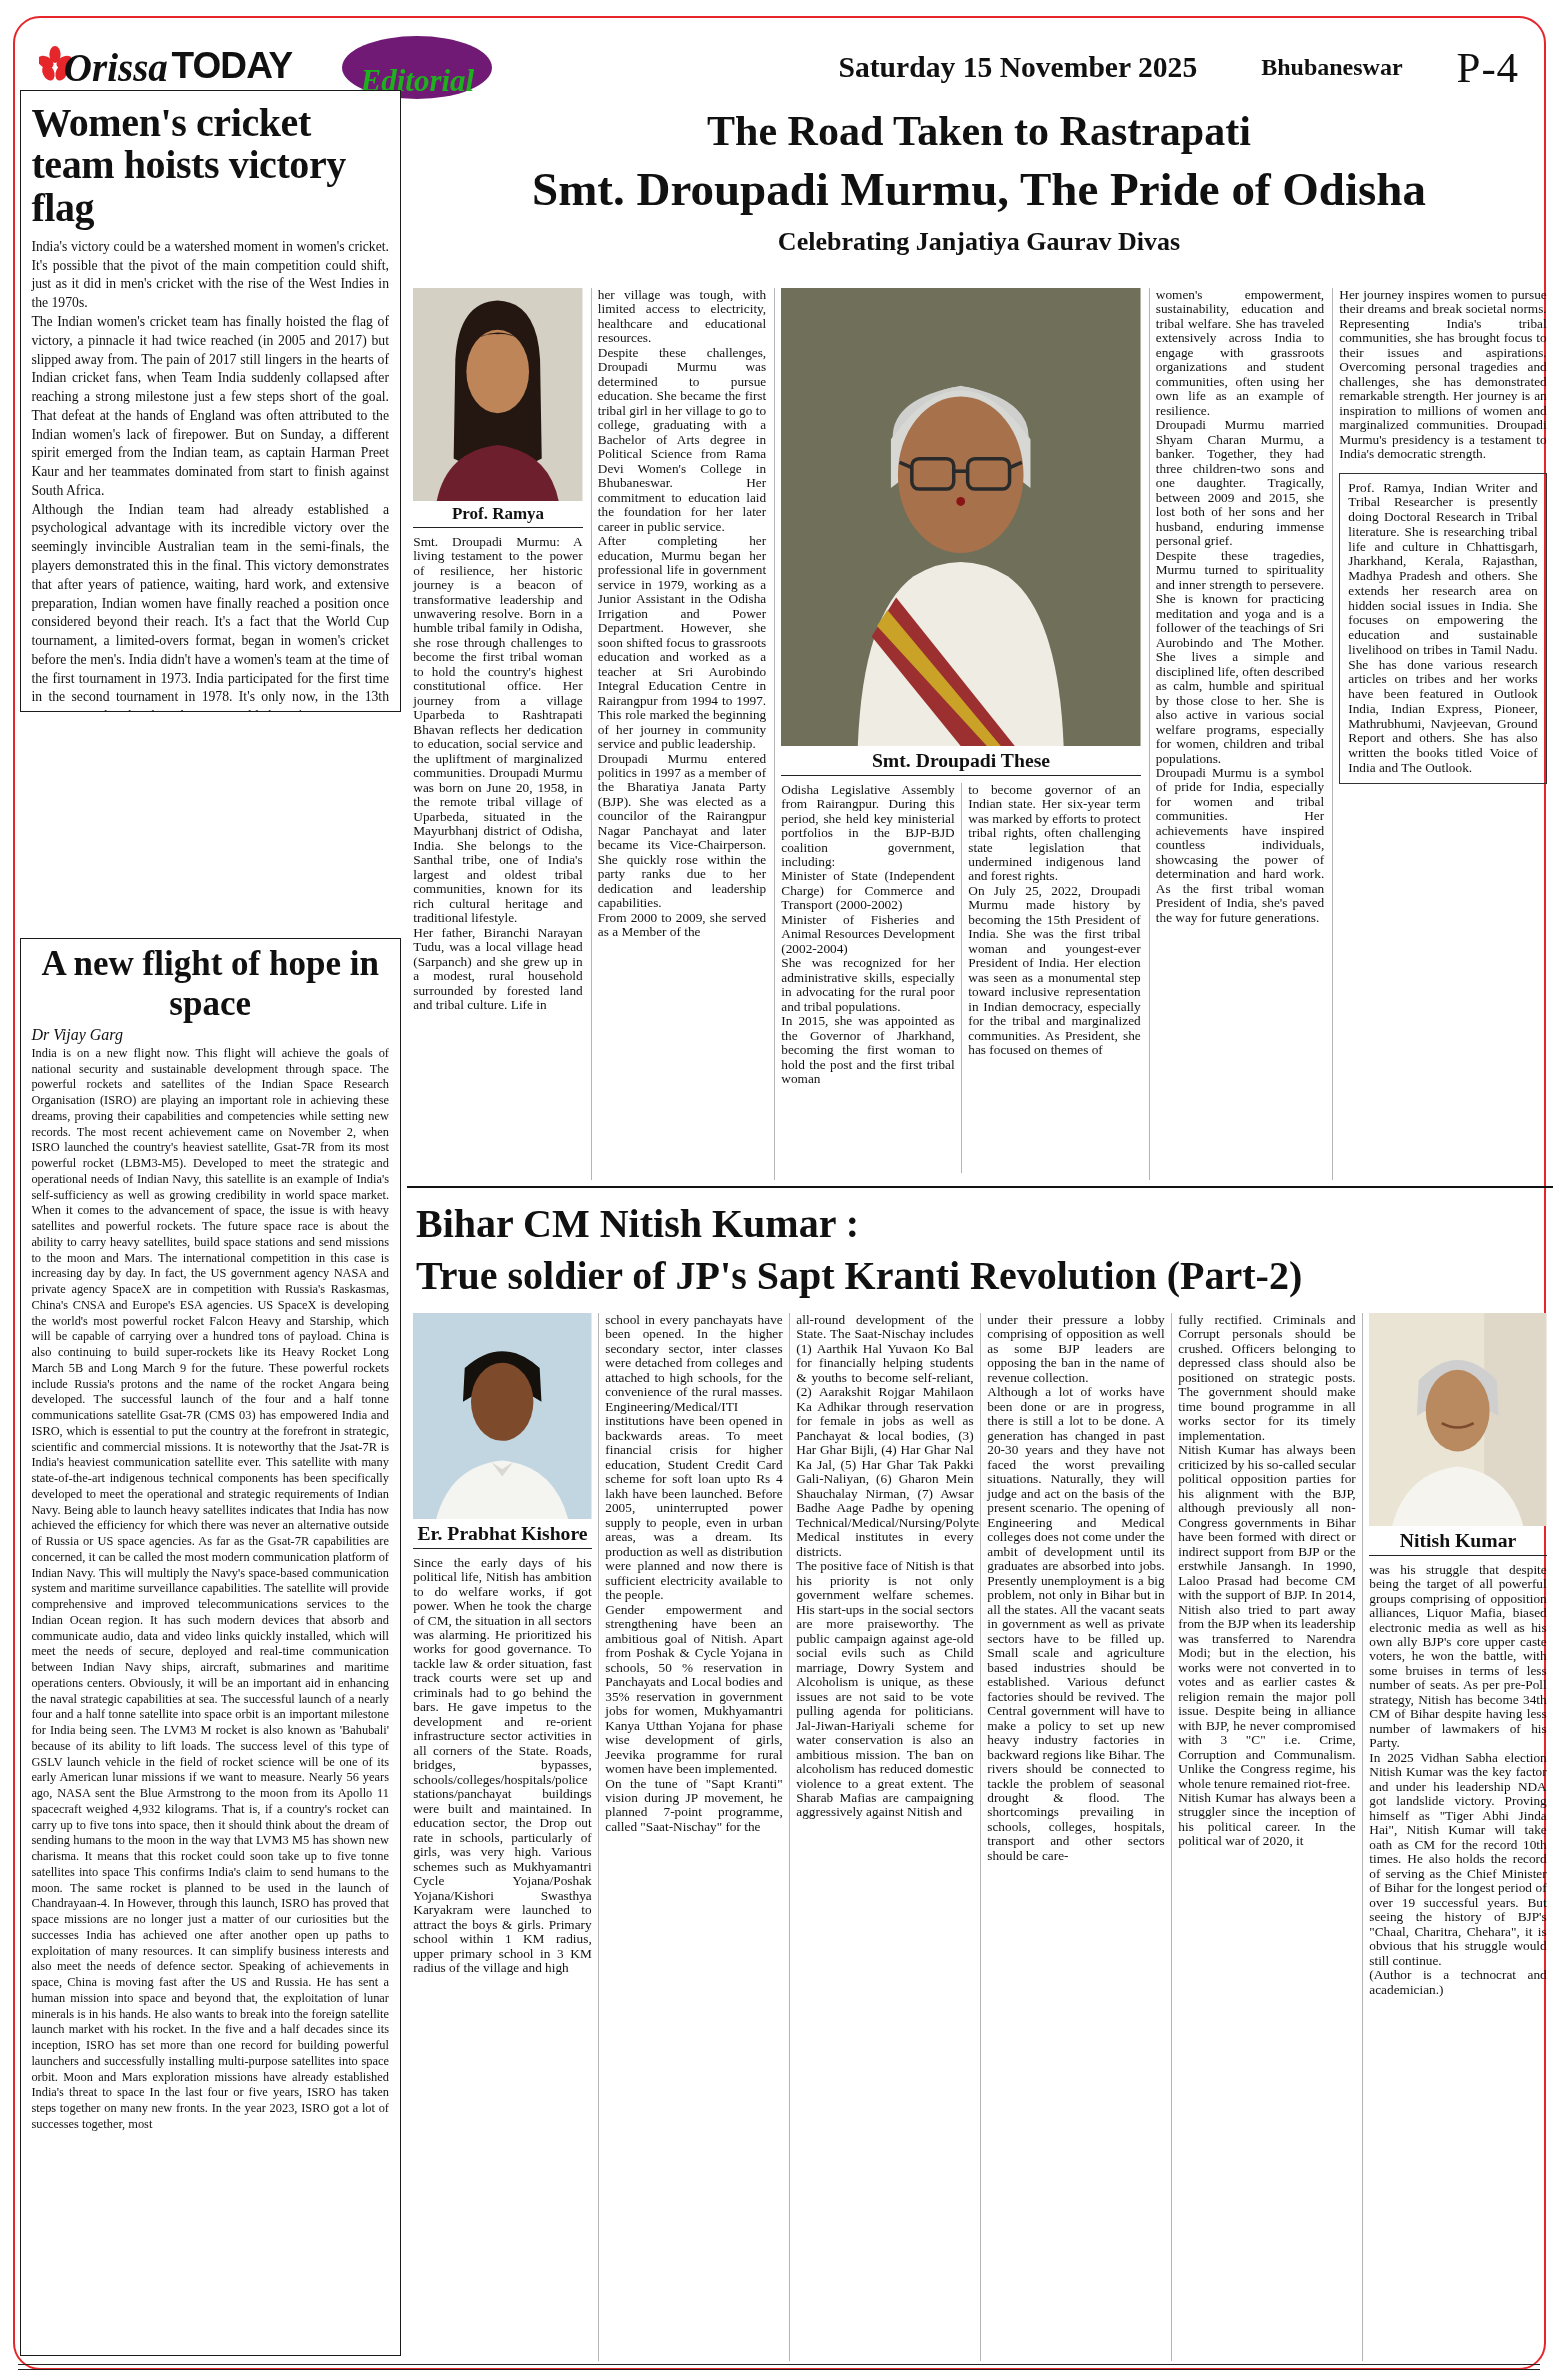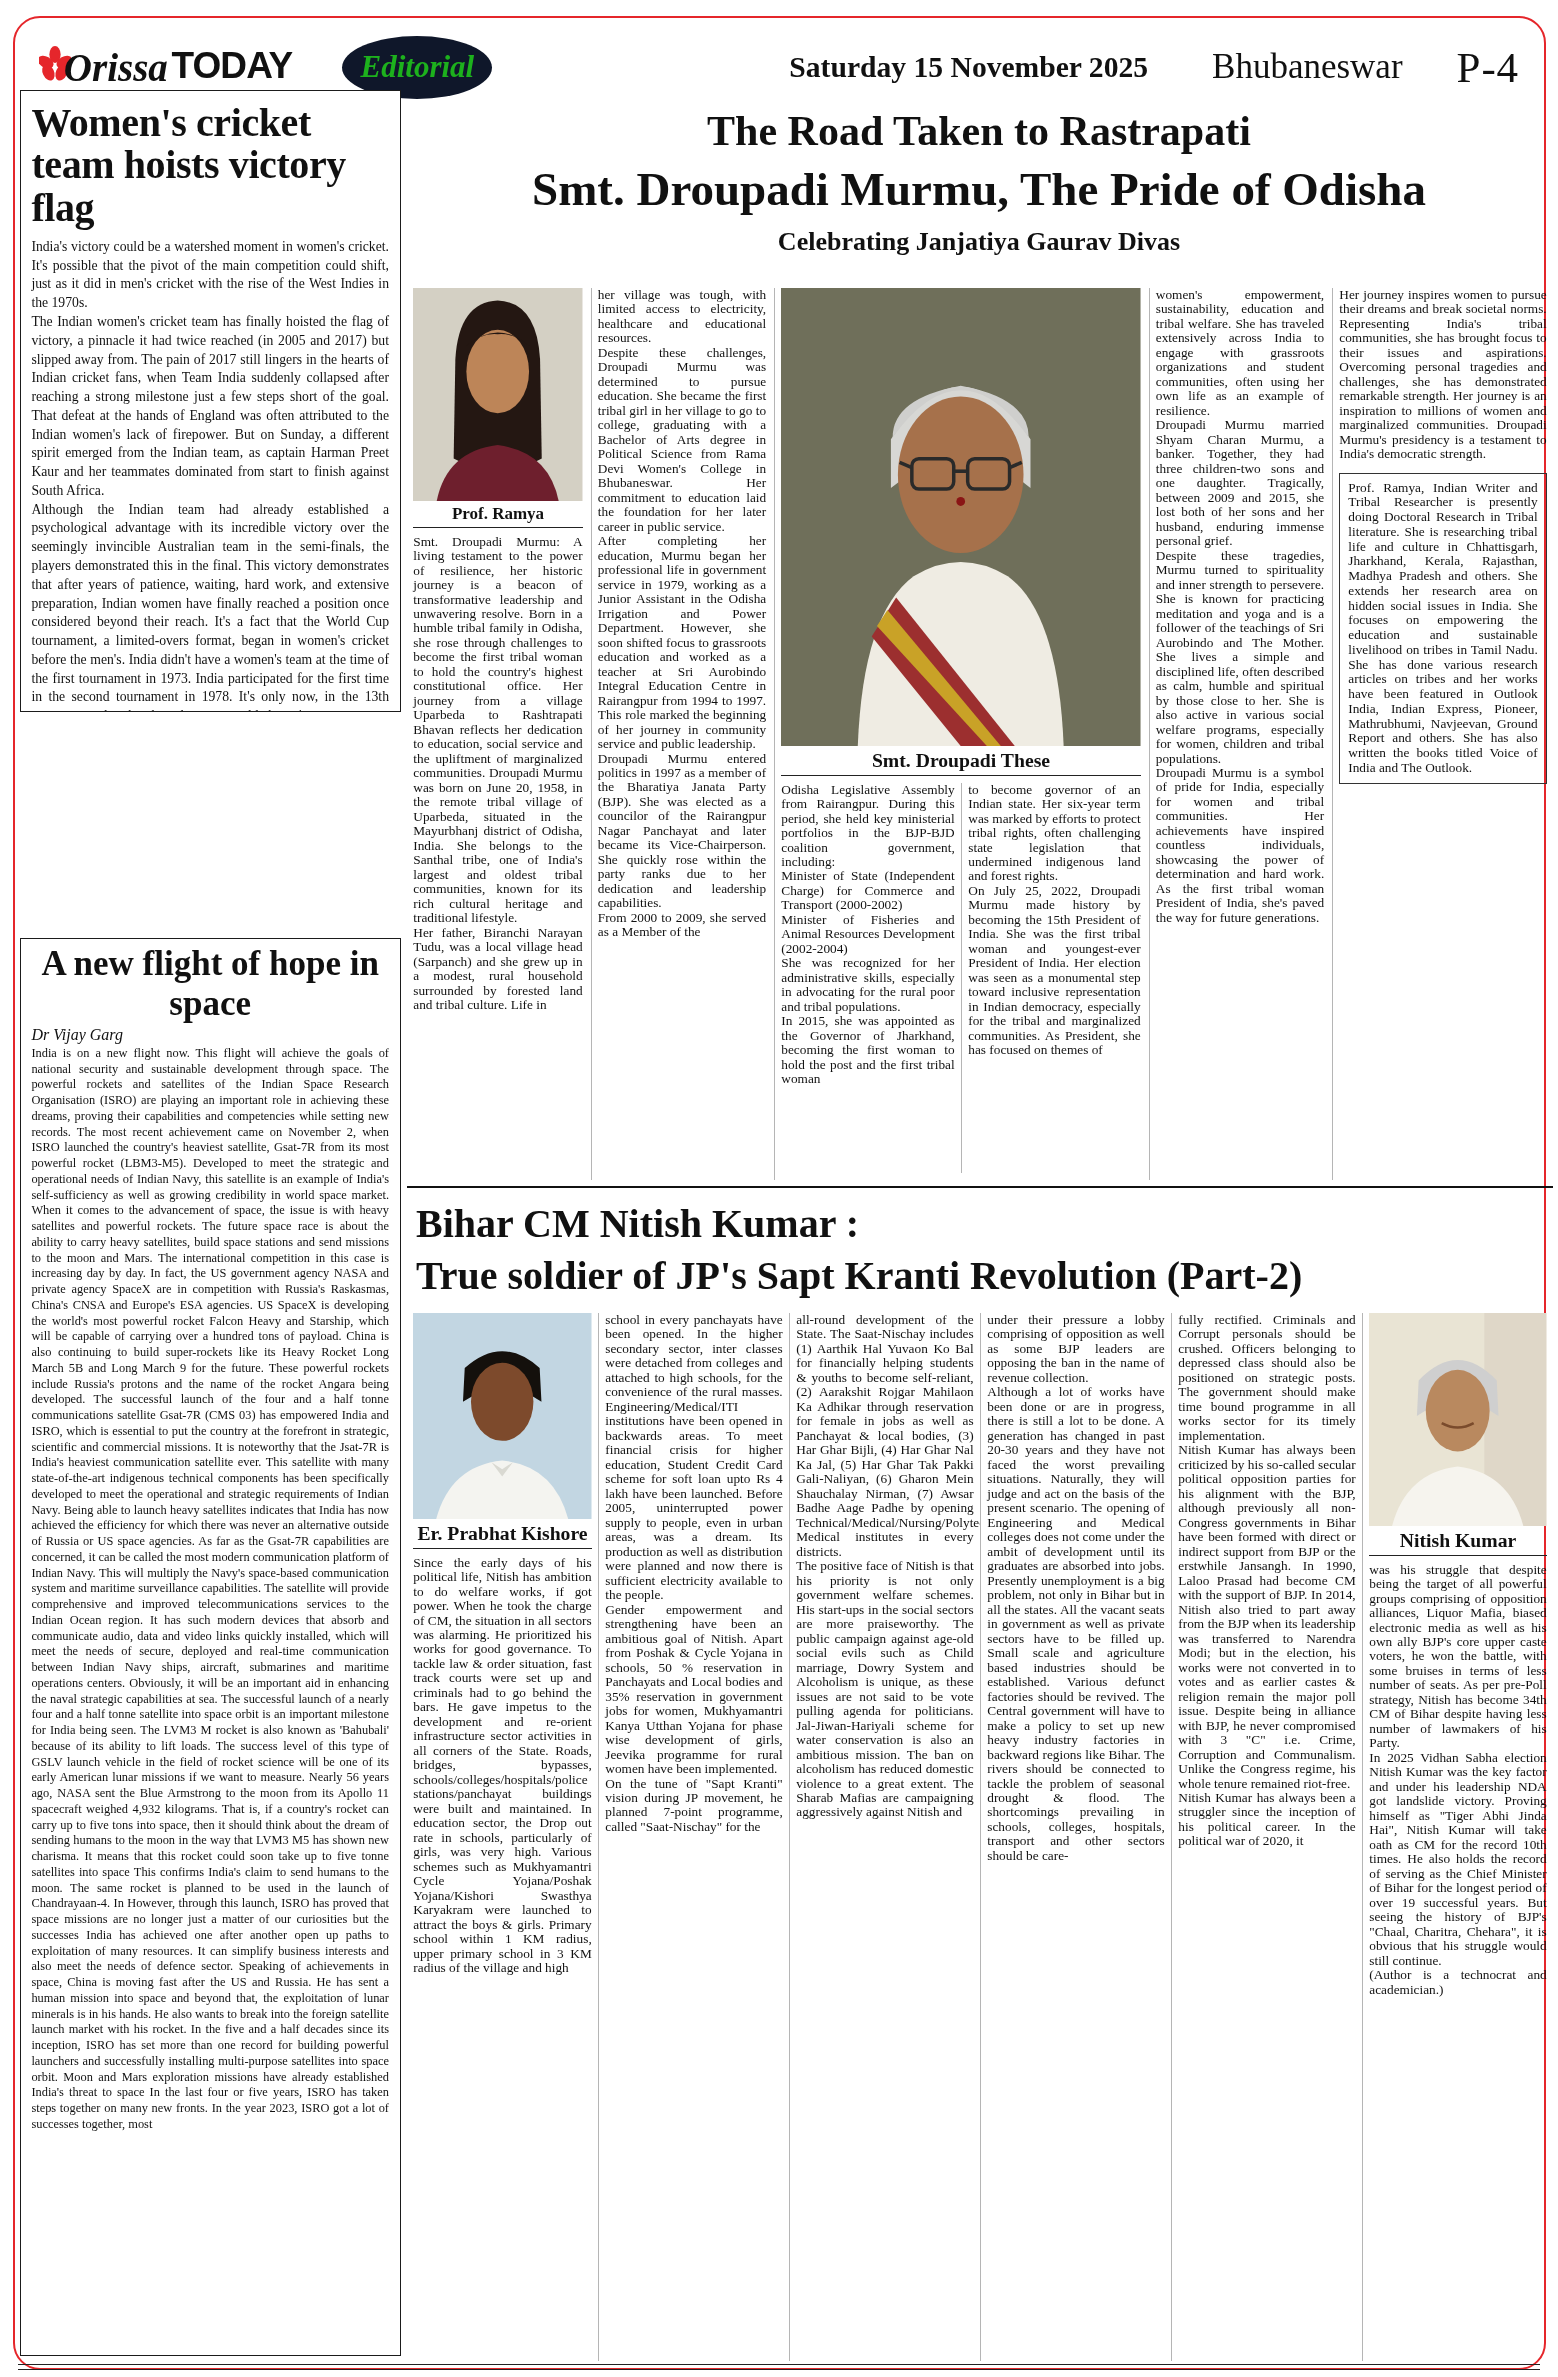--- a/index.html
+++ b/index.html
@@ -11,27 +11,27 @@
   .red-frame {
     position:absolute; left:12.5px; top:16px; right:12.5px; bottom:7.2px;
     border:2.7px solid #e5262b; border-radius:27px; pointer-events:none;
   }
   
   .header { position:absolute; left:39px; top:34px; right:39px; height:66px; display:flex; align-items:center; }
   .masthead { display:flex; align-items:flex-start; }
   .masthead .orissa { font-style:italic; font-weight:bold; font-size:39px; margin-left:-7.2px; }
   .masthead .today { font-family:"Liberation Sans", sans-serif; font-weight:bold; font-size:37px; letter-spacing:-0.9px; margin-left:3.6px; }
   .editorial-badge {
-    margin-left:50px; width:150px; height:63px; background:#0f172a; border-radius:50%;
-    display:flex; align-items:center; justify-content:center; flex:0 0 auto;
+    margin-left:50px; width:150px; height:63px; background:#701a75; border-radius:50%;
+    display:flex; align-items:flex-end; justify-content:center; flex:0 0 auto;
   }
   .editorial-badge span { color:#1db11d; font-style:italic; font-weight:bold; font-size:31px; }
   .header-right { margin-left:auto; display:flex; align-items:center; }
   .h-date { font-weight:bold; font-size:29.6px; }
-  .h-city { font-weight:normal; font-size:35px; margin-left:64px; }
+  .h-city { font-weight:bold; font-size:24px; margin-left:64px; }
   .h-page { font-size:43px; margin-left:54px; letter-spacing:0.9px; }
   
   .box { position:absolute; border:1.8px solid #1b1b1b; background:#fff; padding:5.4px 10.7px 9px; box-sizing:border-box; overflow:hidden; }
   #cricket-box { left:19.7px; top:90px; width:381px; height:622px; }
   #space-box   { left:19.7px; top:938px; width:381px; height:1418px; }
   .cricket-title { font-size:40px; font-weight:bold; line-height:1.06; letter-spacing:-0.4px; margin:5.4px 0 9px; }
   .article-body { text-align:justify; white-space:pre-line; }
   #cricket-box .article-body { font-size:13.7px; line-height:1.37; }
   .space-title { text-align:center; font-size:35px; font-weight:bold; margin:0 0 1.8px; }
   .space-byline { font-size:16px; margin:0 0 1.8px;font-style:italic; }

